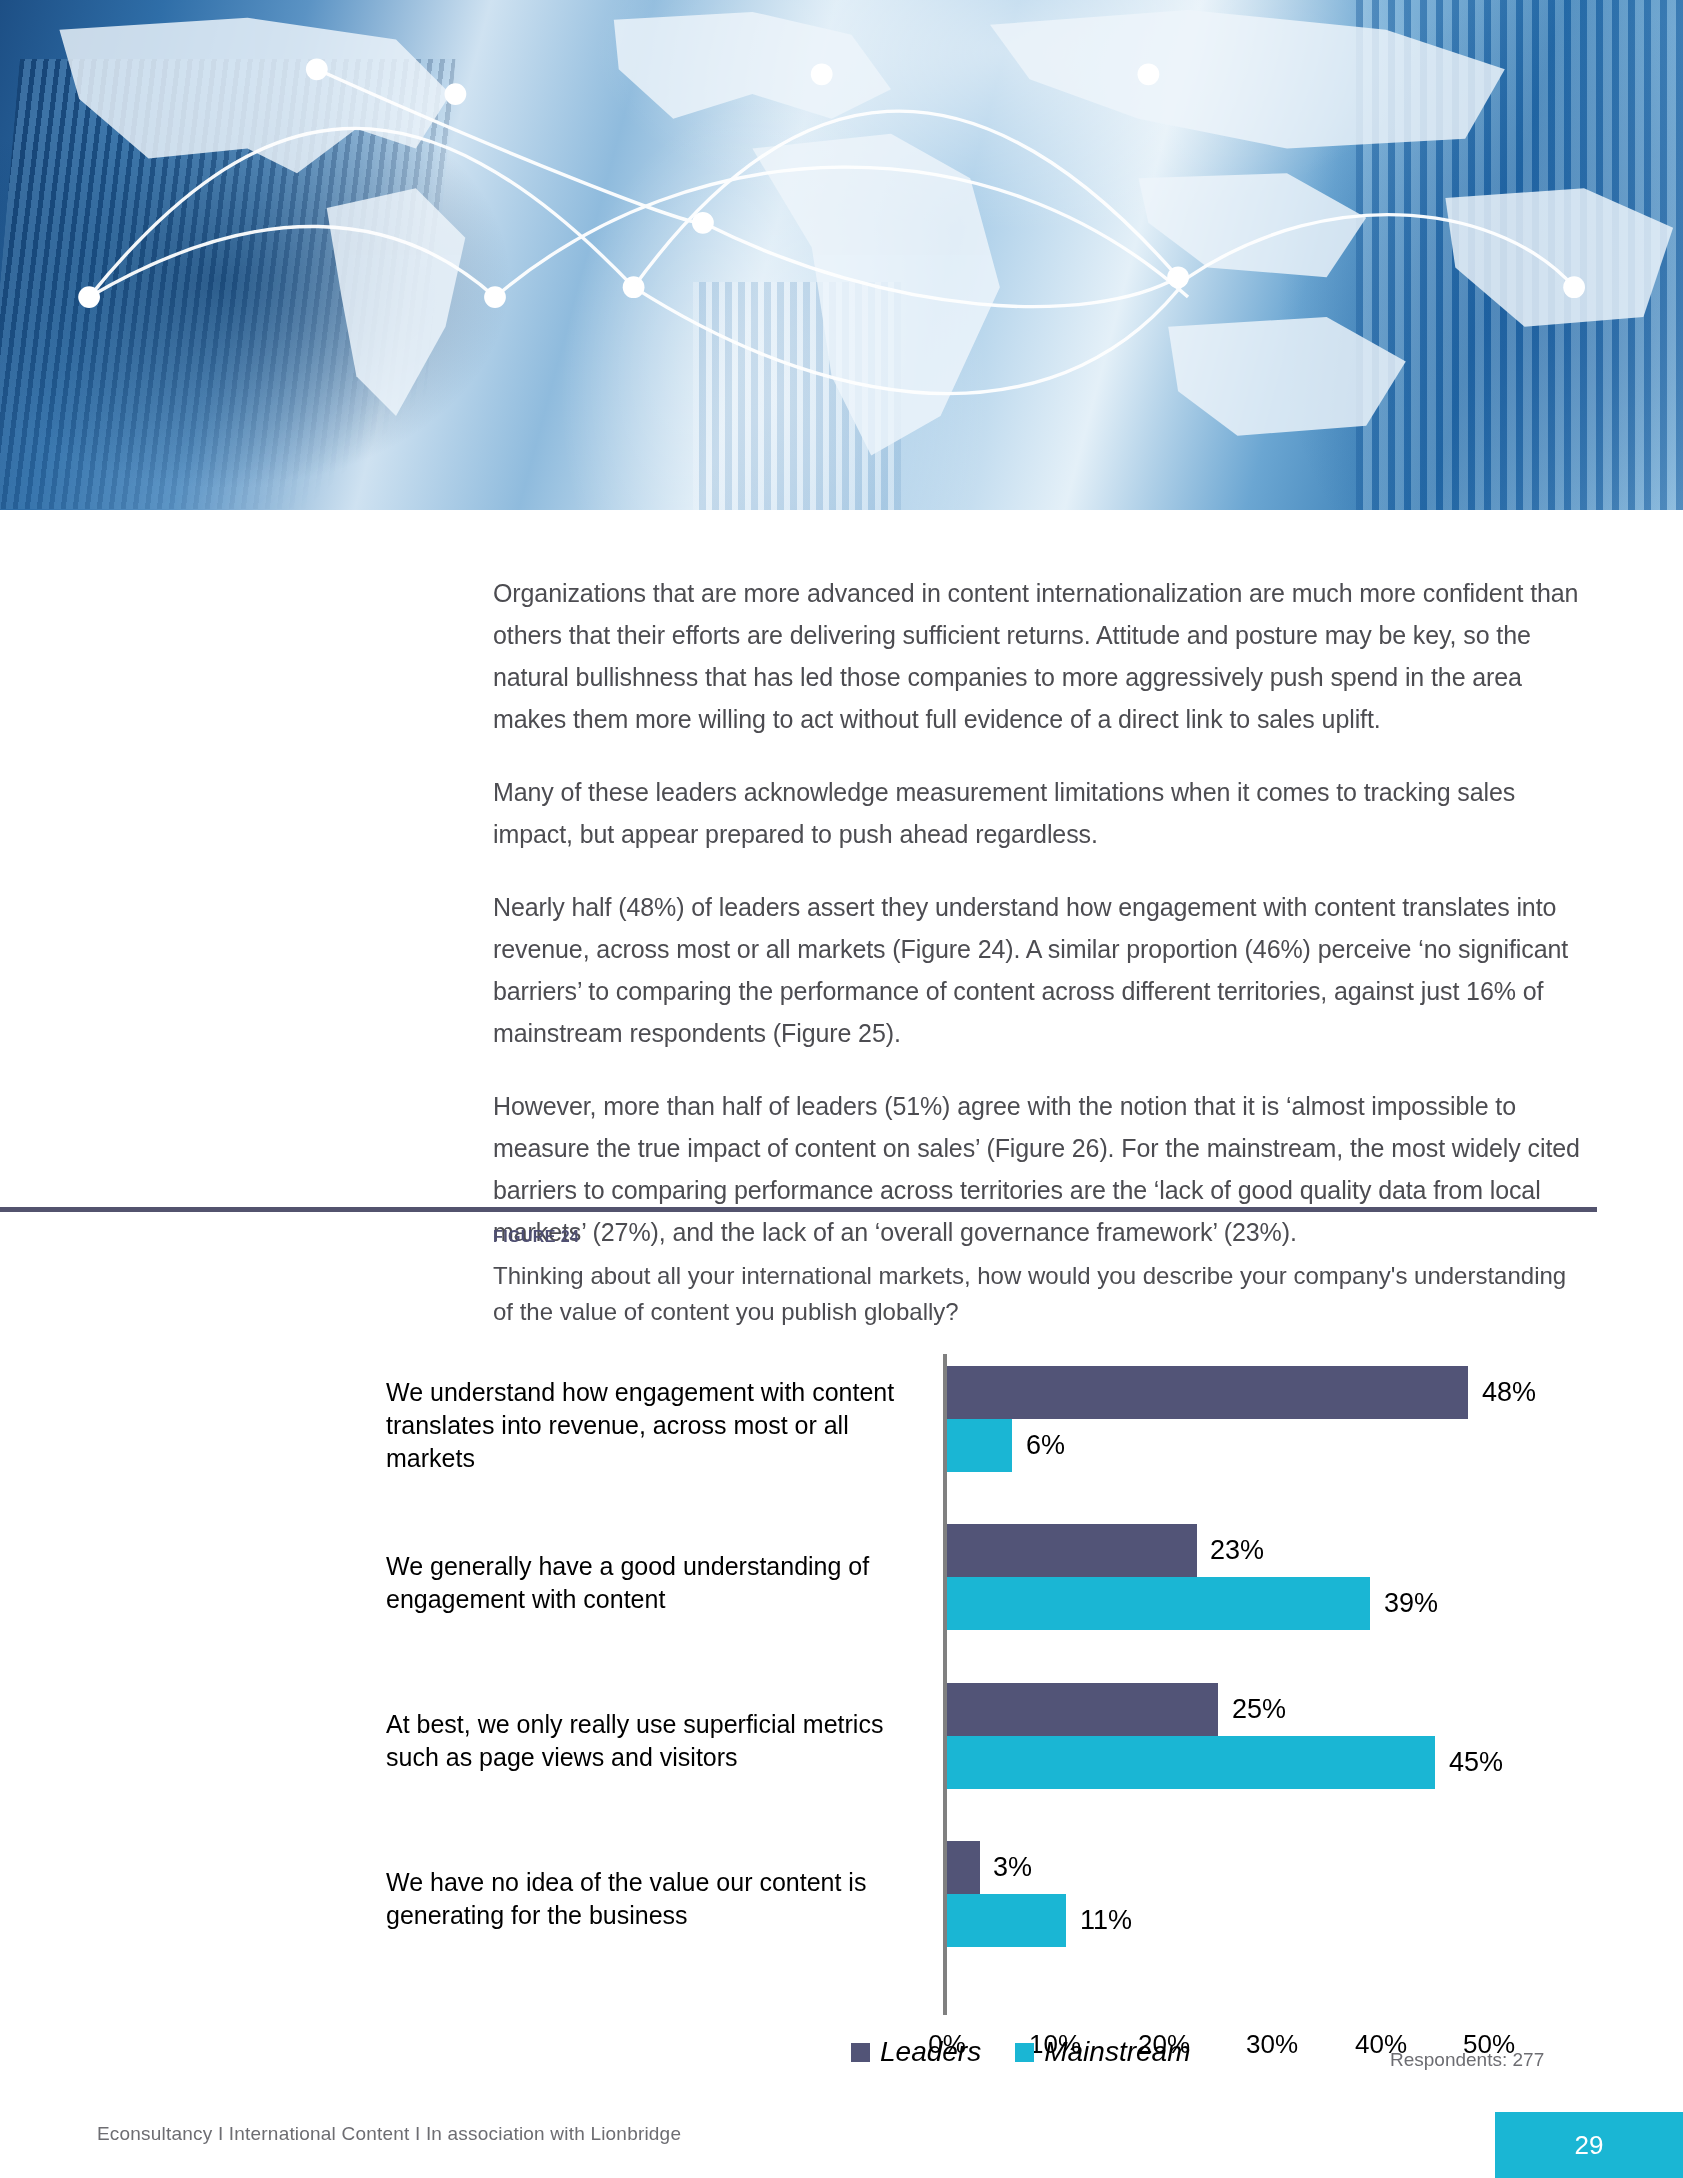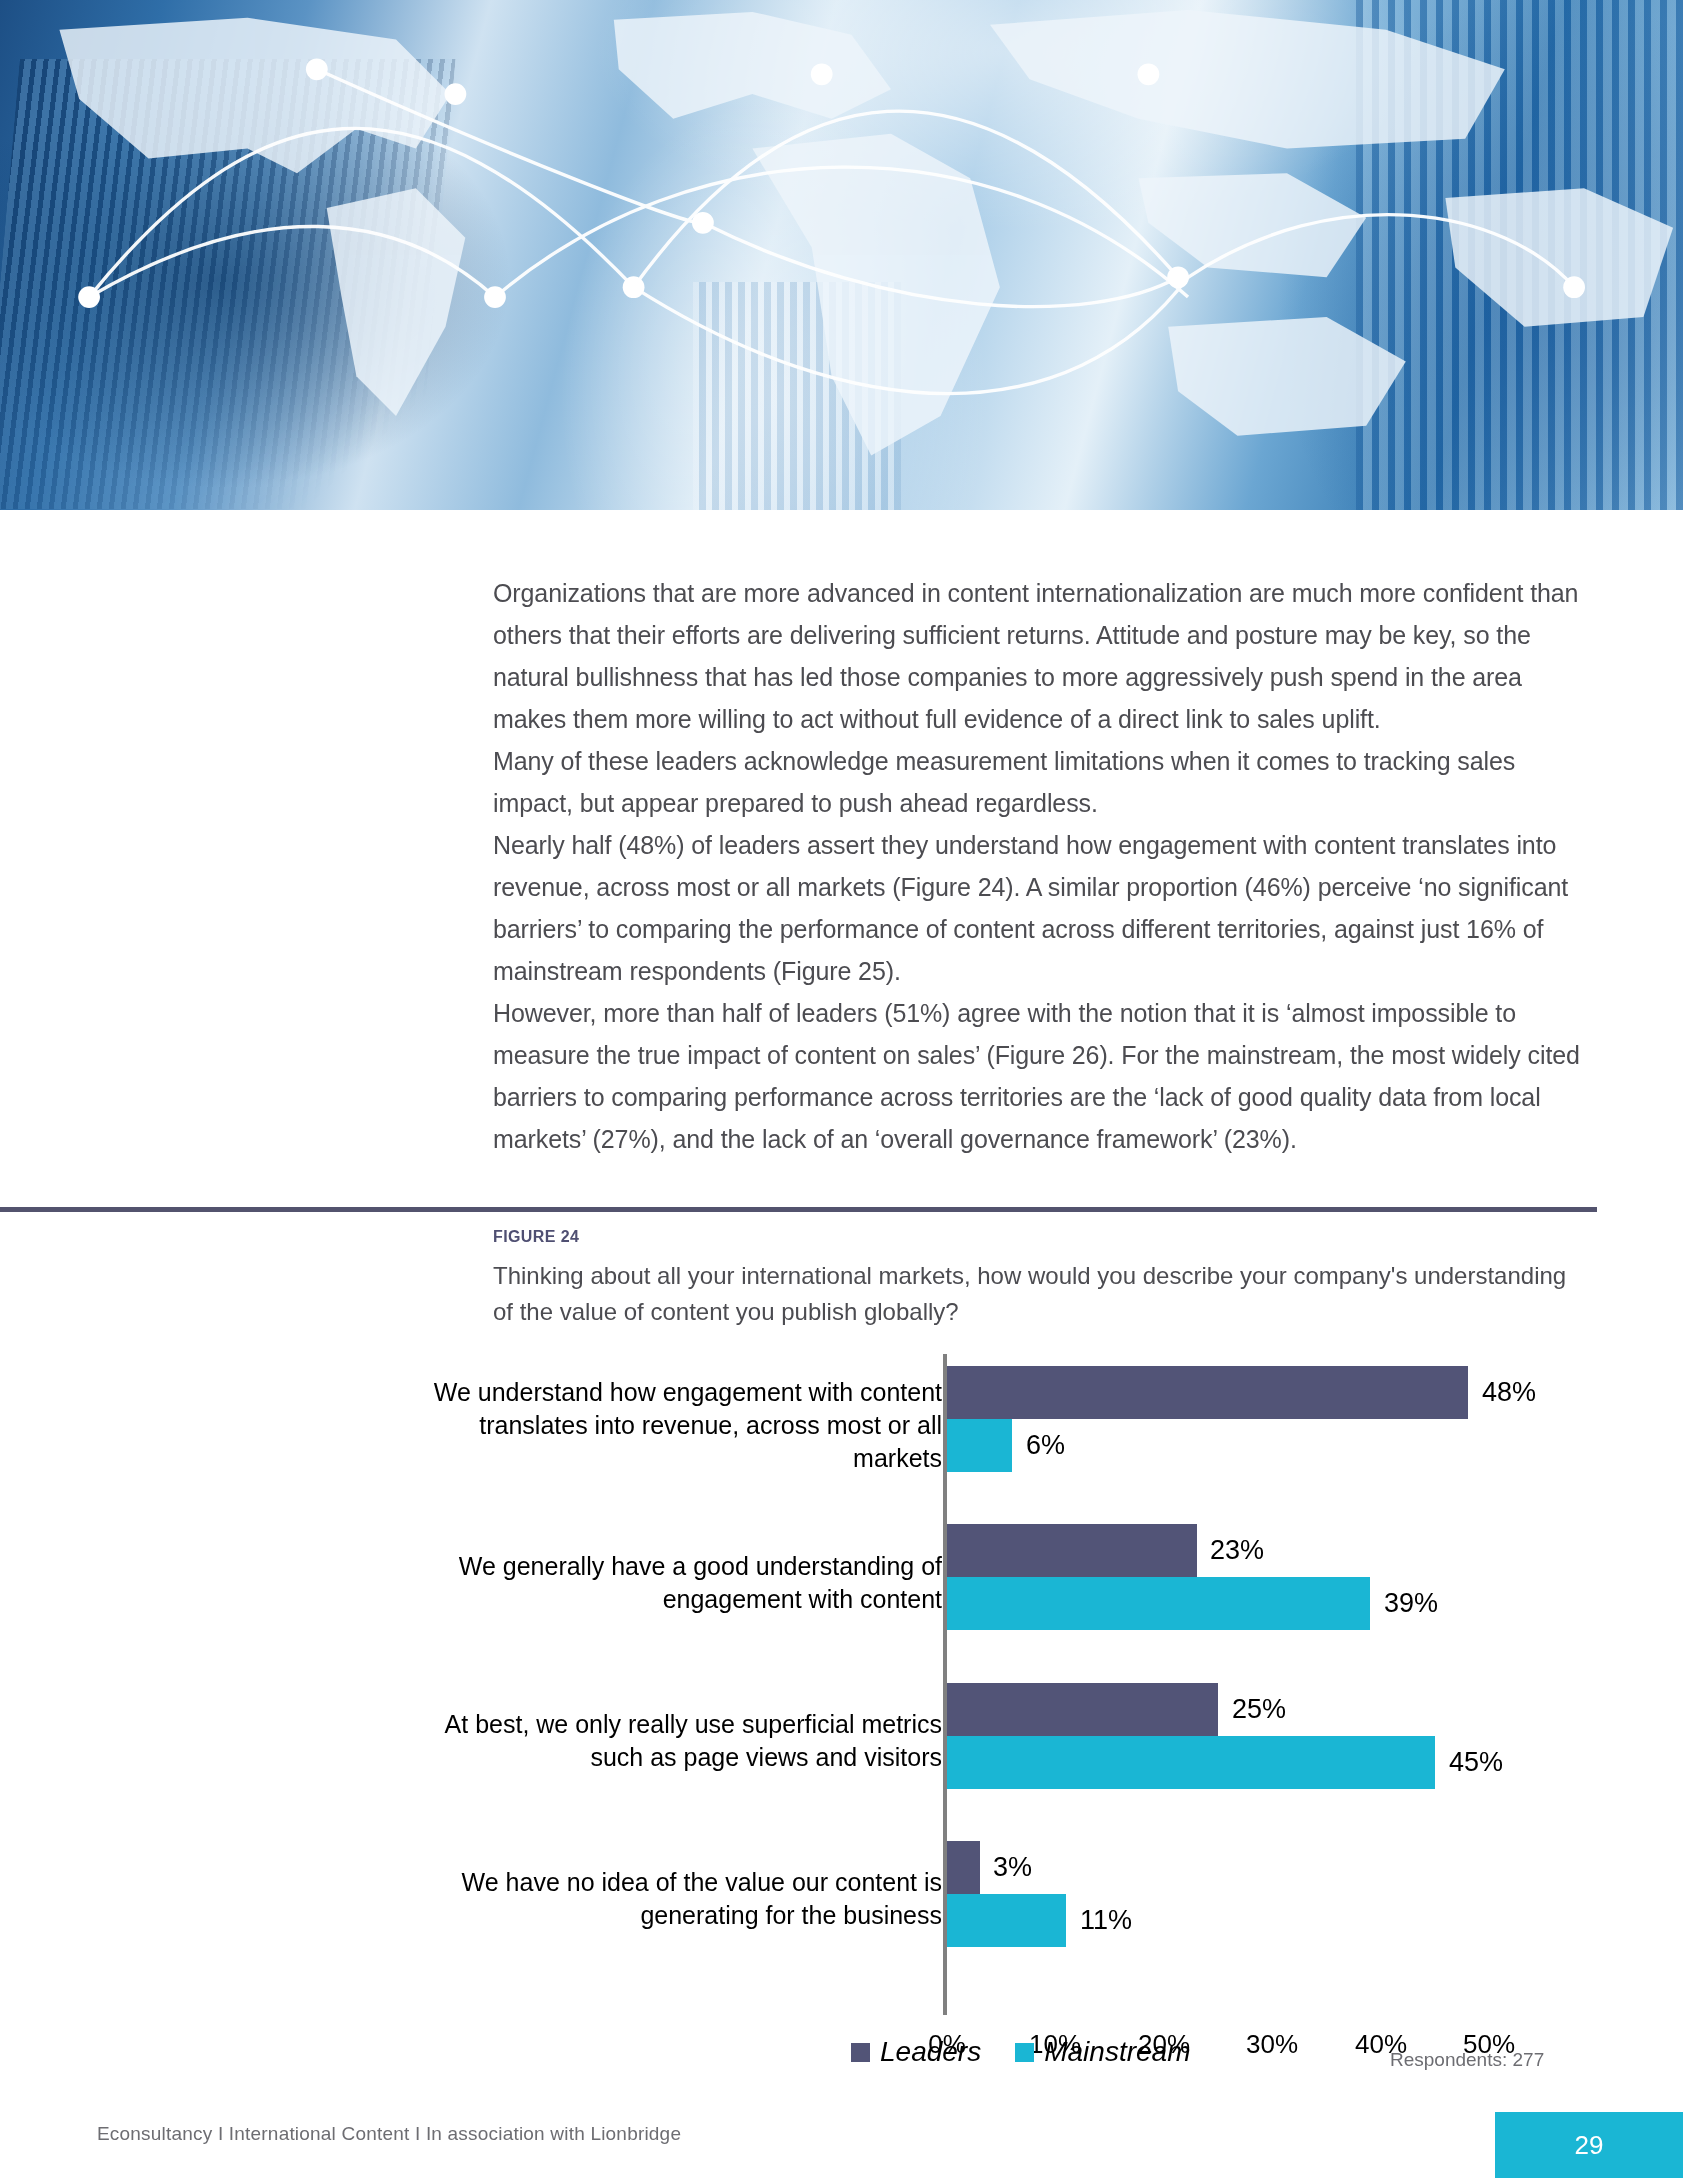--- a/index.html
+++ b/index.html
@@ -67,21 +67,21 @@
     top: 572px;
     width: 1099px;
   }
   .copy p {
     font-size: 25px;
     line-height: 42px;
     color: #4c4c51;
     font-family: "Liberation Sans", sans-serif;
     letter-spacing: -0.1px;
   }
-  .copy p + p { }
+  .copy p + p { margin-top: 31px; }
 
   
   .divider {
     position: absolute;
     left: 0; top: 1207px;
     width: 1597px; height: 5px;
     background: #53536e;
   }
 
   
@@ -114,21 +114,21 @@
     left: 386px; top: 0;
     width: 556px;
   }
   .cat-row {
     height: 158px;
     display: flex;
     align-items: center;
     justify-content: center;
   }
   .cat-label {
-    text-align: right;
+    text-align: left;
     font-size: 25px;
     line-height: 33px;
     color: #000000;
     width: 100%;
   }
 
   .plot {
     position: absolute;
     left: 943px; top: 0;
     width: 554px; height: 673px;

